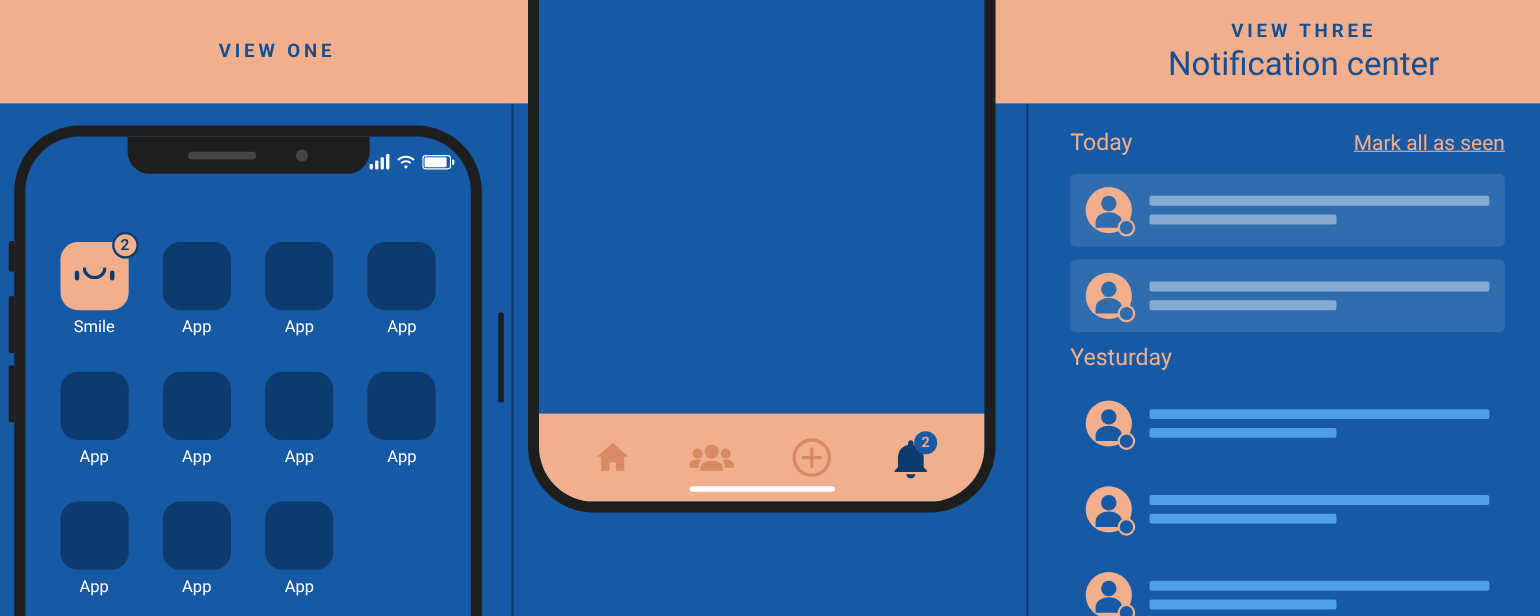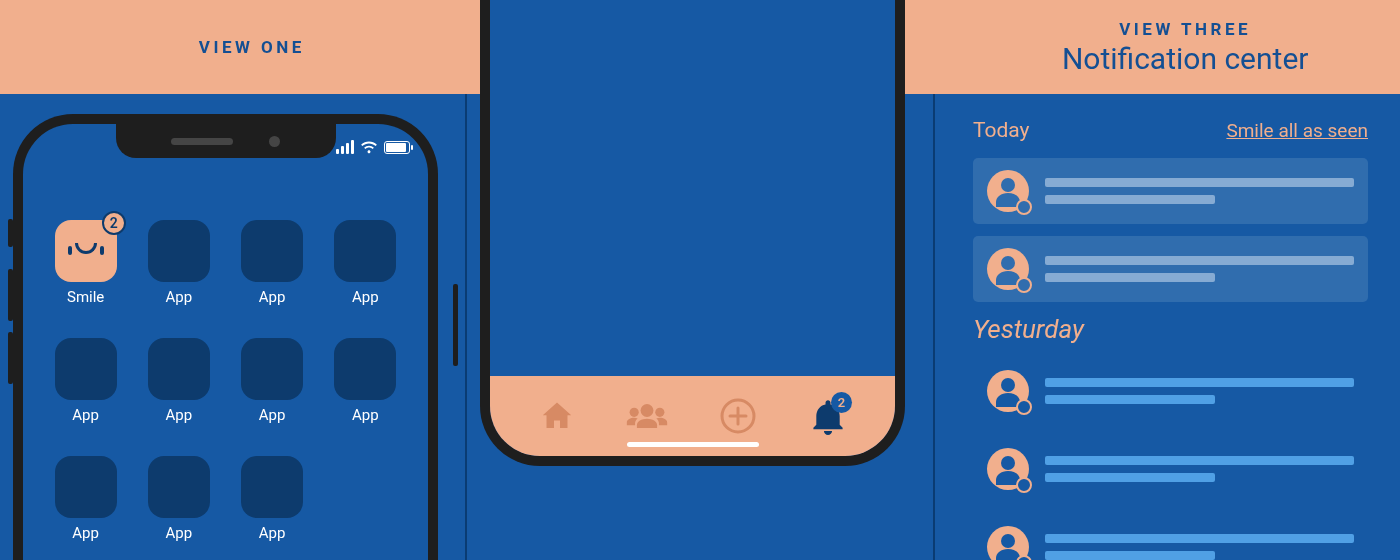--- a/index.html
+++ b/index.html
@@ -181,21 +181,21 @@
   }
   .nc-item.unread .sub { background:#306dae; border-color:#f1af8d; }
   .nc-item:not(.unread) .sub { background:#1659a4; border-color:#f1af8d; }
 
   .nc-lines { flex:1; display:flex; flex-direction:column; gap:8px; }
   .nc-line { height:9px; border-radius:2px; }
   .nc-item.unread .nc-line { background:#86abd3; }
   .nc-item:not(.unread) .nc-line { background:#50a0e5; }
   .nc-line.short { width: 55%; }
 
-  .nc-heading2 { color:#f1af8d; font-size:26px; margin: 8px 0 14px; font-style: italic; }
+  .nc-heading2 { color:#f1af8d; font-size:21px; margin: 8px 0 14px; }
 
 </style>
 </head>
 <body>
 
 <div class="vline vline-1"></div>
 <div class="vline vline-2"></div>
 
 <div class="header-strip">
   <div class="hdr-col">
@@ -328,21 +328,21 @@
         <div class="home-ind"></div>
       </div>
     </div>
   </div>
 </div>
 
 <div class="panel panel-3">
   <div class="nc">
     <div class="nc-row1">
       <div class="nc-heading">Today</div>
-      <a class="nc-mark">Smile all as seen</a>
+      <a class="nc-mark">Mark all as seen</a>
     </div>
 
     <div class="nc-item unread">
       <div class="nc-avatar unread-a">
         <svg viewBox="0 0 42 42">
             <g fill="#306dae">
               <circle cx="21" cy="15" r="7"></circle>
               <path d="M21 23c-7 0-12 4-12 9v5h24v-5c0-5-5-9-12-9z"></path>
             </g>
           </svg>

